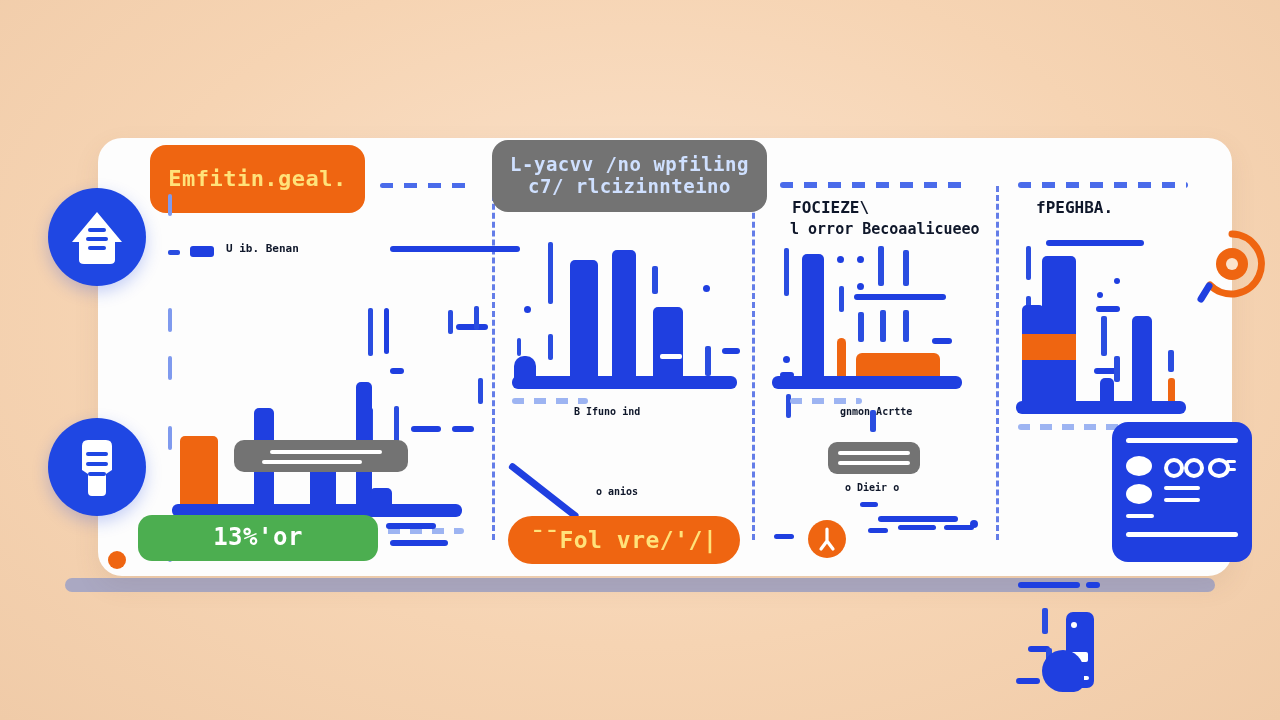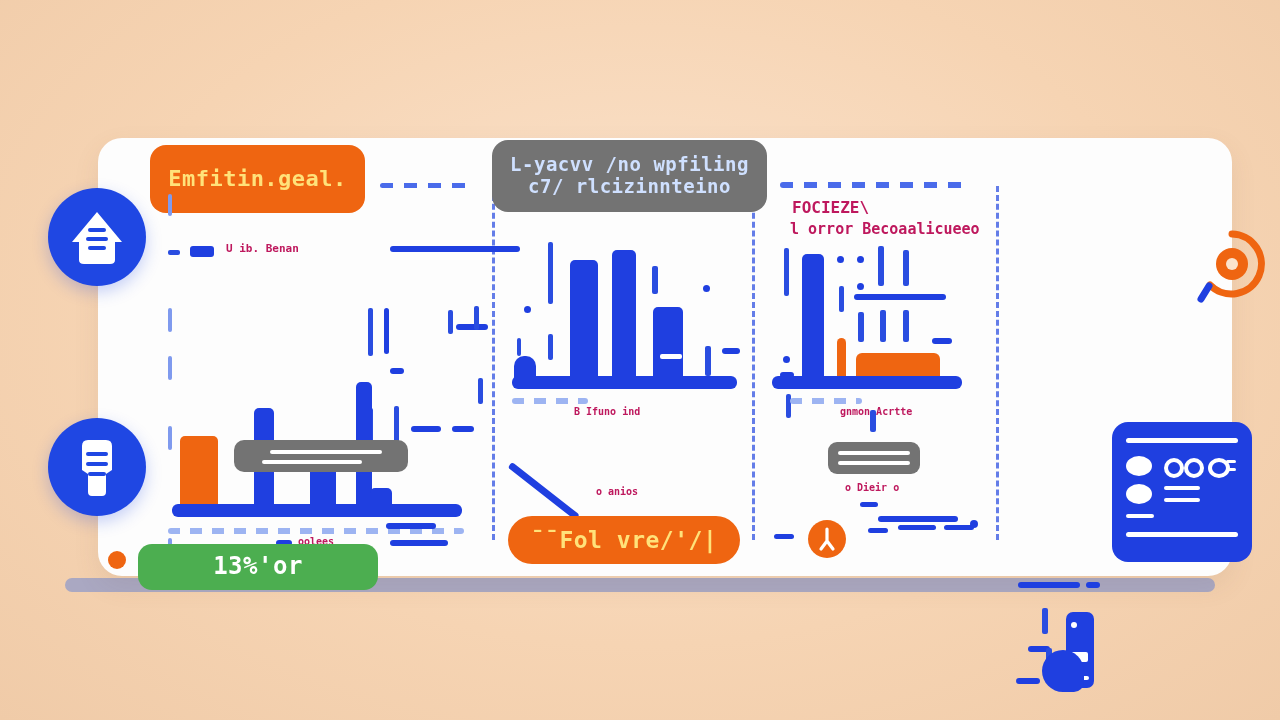--- a/index.html
+++ b/index.html
@@ -34,40 +34,40 @@
     border-left:3px dashed #2a4de0;opacity:.72;
   }
   
   .pill{
     position:absolute;display:flex;align-items:center;justify-content:center;
     border-radius:16px;color:#ffe9a8;text-align:center;
     letter-spacing:.5px;line-height:1.15;user-select:none;
   }
   .pill-orange{background:#ef6511;color:#ffe27a;}
   .pill-blue{background:#737373;color:#cfe0ff;}
-  .pill-green{background:#4cae50;color:#ffffff;margin-top:29px;}
+  .pill-green{background:#4cae50;color:#ffffff;}
   .blurtext{
     filter:blur(.35px);
     font-weight:700;
     font-family:"DejaVu Sans Mono",monospace;
   }
   
   .axis{position:absolute;background:#1f3fe0;border-radius:6px;}
   .bar{position:absolute;background:#1f3fe0;border-radius:5px 5px 0 0;}
   .bar.orange{background:#ef6511;}
   .tick{position:absolute;background:#2a4de0;border-radius:2px;}
   .tickl{position:absolute;background:#7f9aee;border-radius:2px;}
   .rule{position:absolute;background:#1f3fe0;border-radius:3px;}
   .dot{position:absolute;background:#1f3fe0;border-radius:50%;}
   .dashrow{position:absolute;height:6px;
     background:repeating-linear-gradient(90deg,#9db4f2 0 12px,transparent 12px 22px);
     border-radius:3px;}
   .dashrow.dark{background:repeating-linear-gradient(90deg,#4a6bea 0 13px,transparent 13px 24px);}
   .caption{
-    position:absolute;color:#be185d;font-weight:700;
+    position:absolute;color:#0f172a;font-weight:700;
     font-family:"DejaVu Sans Mono",monospace;filter:blur(.4px);
     white-space:nowrap;user-select:none;
   }
   
   .badge{
     position:absolute;border-radius:50%;background:#1f47e3;
     display:flex;align-items:center;justify-content:center;
     box-shadow:0 6px 16px rgba(31,71,227,.25);
   }
   
@@ -189,20 +189,48 @@
       <div class="bar" style="left:50px;top:116px;width:22px;height:124px;"></div>
       <div class="bar orange" style="left:85px;top:200px;width:9px;height:40px;"></div>
       <div class="bar orange" style="left:104px;top:215px;width:84px;height:25px;border-radius:6px 6px 0 0;"></div>
 
       <div class="axis" style="left:20px;top:238px;width:190px;height:13px;"></div>
 
       <div class="dashrow" style="left:38px;top:260px;width:72px;"></div>
       <div class="caption" style="left:88px;top:268px;font-size:10px;">gnmon  Acrtte</div>
     </div>
 
+    <div class="col" style="left:898px;width:236px;">
+
+      <div class="dashrow dark" style="left:22px;top:44px;width:170px;"></div>
+
+      <div class="caption" style="left:40px;top:60px;font-size:16px;">fPEGHBA.</div>
+
+      <div class="tick" style="left:30px;top:108px;width:5px;height:34px;"></div>
+      <div class="tick" style="left:30px;top:158px;width:5px;height:26px;"></div>
+      <div class="rule" style="left:50px;top:102px;width:98px;height:6px;"></div>
+      <div class="dot" style="left:118px;top:140px;width:6px;height:6px;"></div>
+      <div class="dot" style="left:101px;top:154px;width:6px;height:6px;"></div>
+      <div class="rule" style="left:100px;top:168px;width:24px;height:6px;"></div>
+      <div class="tick" style="left:105px;top:178px;width:6px;height:40px;"></div>
+      <div class="rule" style="left:98px;top:230px;width:26px;height:6px;"></div>
+      <div class="tick" style="left:118px;top:218px;width:6px;height:26px;"></div>
+      <div class="tick" style="left:172px;top:212px;width:6px;height:22px;"></div>
+      <div class="bar orange" style="left:172px;top:240px;width:7px;height:28px;border-radius:3px;"></div>
+
+      <div class="bar" style="left:26px;top:167px;width:22px;height:101px;"></div>
+      <div class="bar" style="left:46px;top:118px;width:34px;height:150px;"></div>
+      <div class="bar orange" style="left:26px;top:196px;width:54px;height:26px;border-radius:0;"></div>
+      <div class="bar" style="left:104px;top:240px;width:14px;height:28px;"></div>
+      <div class="bar" style="left:136px;top:178px;width:20px;height:90px;"></div>
+
+      <div class="axis" style="left:20px;top:263px;width:170px;height:13px;"></div>
+
+      <div class="dashrow" style="left:22px;top:286px;width:130px;"></div>
+    </div>
 
     <div class="pill pill-blue" style="left:136px;top:302px;width:174px;height:32px;border-radius:10px;">
       <div class="chip-lines" style="left:36px;top:10px;width:112px;height:4px;"></div>
       <div class="chip-lines" style="left:28px;top:20px;width:100px;height:4px;"></div>
     </div>
 
     <div class="pill pill-green blurtext" style="left:40px;top:377px;width:240px;height:46px;border-radius:14px;font-size:24px;">13%'or</div>
     <div class="rule" style="left:288px;top:385px;width:50px;height:6px;"></div>
     <div class="rule" style="left:292px;top:402px;width:58px;height:6px;"></div>
 

